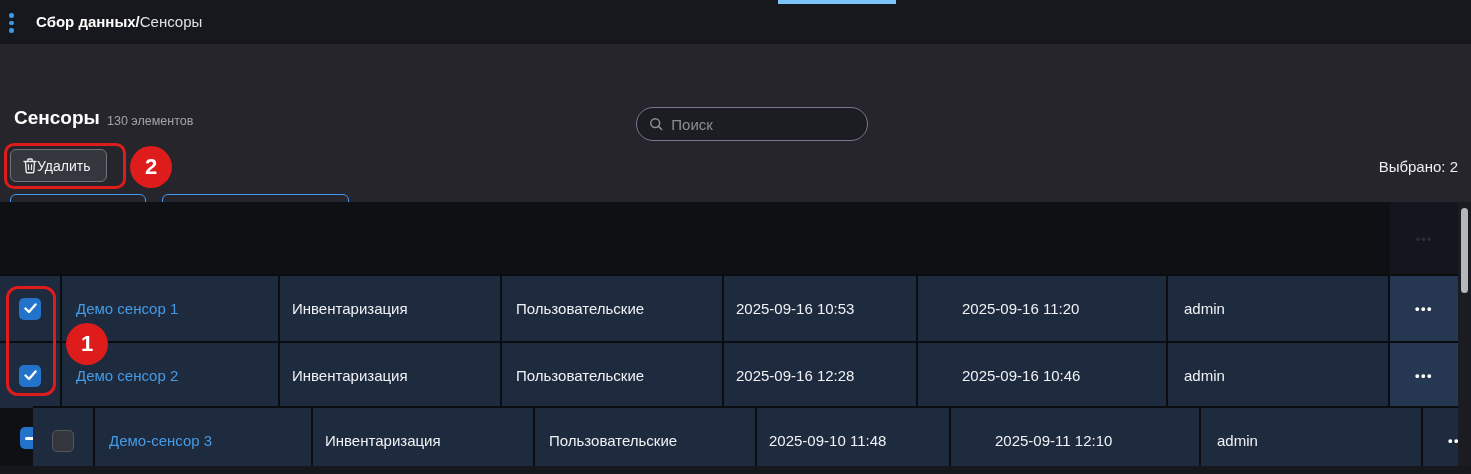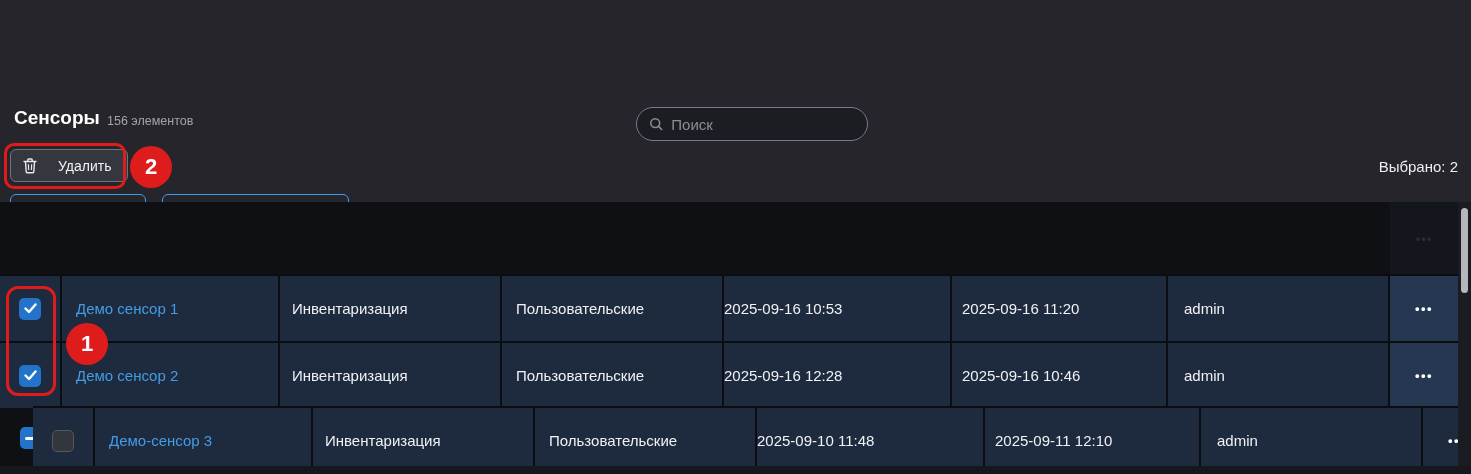--- a/index.html
+++ b/index.html
@@ -24,21 +24,21 @@
   .search { position:absolute; left:636px; top:63px; width:232px; height:34px; background:#1b1d23;
     border:1px solid #7b7890; border-radius:17px; display:flex; align-items:center; padding:0 12px; gap:8px; }
   .search input { background:transparent; border:none; outline:none; color:#e7e8ec; font-size:15px;
     font-family:"Liberation Sans", sans-serif; width:100%; }
   .search input::placeholder { color:#8d8d95; }
   .btn-create { position:absolute; left:1319px; top:61px; width:139px; height:35px; background:#2373cb;
     border:none; border-radius:6px; color:#ffffff; font-size:14.5px; font-weight:600; cursor:pointer;
     font-family:"Liberation Sans", sans-serif; }
   .btn-delete { position:absolute; left:10px; top:105px; height:33px; padding:0 16px 0 12px; background:#35373e;
     border:1px solid #71737a; border-radius:6px; color:#f0f1f4; font-size:14px; cursor:pointer;
-    display:flex; align-items:center; gap:21px; font-family:"Liberation Sans", sans-serif; }
+    display:flex; align-items:center; gap:0; font-family:"Liberation Sans", sans-serif; }
   .selected-label { position:absolute; right:13px; top:114px; font-size:15px; color:#eceef1; }
   .chip { position:absolute; top:150px; height:32px; border:1.5px solid #3e9af1; border-radius:6px;
     background:transparent; display:flex; align-items:center; gap:9px; padding:0 14px; cursor:pointer;
     color:#f2f3f6; font-size:14.5px; font-family:"Liberation Sans", sans-serif; }
   .chip.c1 { left:10px;  width:136px; }
   .chip.c2 { left:162px; width:187px; }
   
   .table { position:absolute; left:0; top:202px; width:1471px; height:272px; background:#0e1014; }
   .thead { position:absolute; left:0; top:0; width:1471px; height:72px; background:#0e1014; }
   .hlabel { position:absolute; font-size:15px; color:#e9ebef; line-height:22px; }
@@ -51,21 +51,21 @@
   .hdr-actions span { color:#282c34; font-size:13px; font-weight:bold; letter-spacing:1px; }
   .vscroll { position:absolute; left:1458px; top:0; width:13px; height:272px; background:#1a1c21; }
   .vthumb { position:absolute; left:3px; top:6px; width:7px; height:85px; border-radius:4px; background:#b5b7bc; cursor:pointer; }
   .row { position:absolute; left:0; width:1458px; height:67px; background:#1e2a3e; border-top:2px solid #0b0d11; }
   .row.r1 { top:72px; } .row.r2 { top:139px; } .row.r3 { top:204px;margin-left:33px; }
   .cell { position:absolute; top:0; height:100%; display:flex; align-items:center; border-right:2px solid #0b0d11; }
   .cell.ck   { left:0;     width:62px;  justify-content:center; }
   .cell.name { left:62px;  width:218px; padding-left:14px; }
   .cell.sec  { left:280px; width:222px; padding-left:12px; }
   .cell.cls  { left:502px; width:222px; padding-left:14px; }
-  .cell.cre  { left:724px; width:228px; padding-left:0; }
+  .cell.cre  { left:724px; width:194px; padding-left:12px; }
   .cell.mod  { left:946px; width:222px; padding-left:16px; }
   .cell.aut  { left:1168px;width:222px; padding-left:16px; }
   .cell.act  { left:1390px;width:68px;  justify-content:center; border-right:none; cursor:pointer; }
   .row.sel .cell.act { background:#263751; }
   .cell a { color:#459ce6; text-decoration:none; cursor:pointer; }
   .more { color:#ffffff; font-size:13px; font-weight:bold; letter-spacing:1.5px; }
   
   .cbx { width:22px; height:22px; border-radius:5px; display:flex; align-items:center; justify-content:center; cursor:pointer; }
   .cbx.on  { background:#2273c9; }
   .cbx.off { background:#33363c; border:1.5px solid #55575d; }
@@ -81,24 +81,35 @@
     color:#ffffff; font-size:22px; font-weight:bold; display:flex; align-items:center; justify-content:center;
     pointer-events:none; }
   .anno-badge.b2 { left:130px; top:146px; }
   .anno-badge.b1 { left:66px;  top:323px; }
 </style>
 </head>
 <body>
 
 <div id="screen">
 
+  <div class="topbar">
+    <div class="kebab">
+        <i></i>
+        <i></i>
+        <i></i>
+      </div>
+    <div class="crumbs">
+      <span class="bold">Сбор данных</span><span class="bold">/</span><span class="cur">Сенсоры</span>
+    </div>
+    <div class="top-accent"></div>
+  </div>
 
   <div class="toolbar">
     <div class="page-title">Сенсоры</div>
-    <div class="item-count">156 элементов</div>
+    <div class="item-count">130 элементов</div>
 
     <div class="search">
       <svg width="16" height="16" viewBox="0 0 16 16">
         <circle cx="7" cy="7" r="5" fill="none" stroke="#8d8d95" stroke-width="1.7"></circle>
         <line x1="10.7" y1="10.7" x2="14.2" y2="14.2" stroke="#8d8d95" stroke-width="1.7" stroke-linecap="round"></line>
       </svg>
       <input type="text" placeholder="Поиск" style="">
     </div>
 
 

